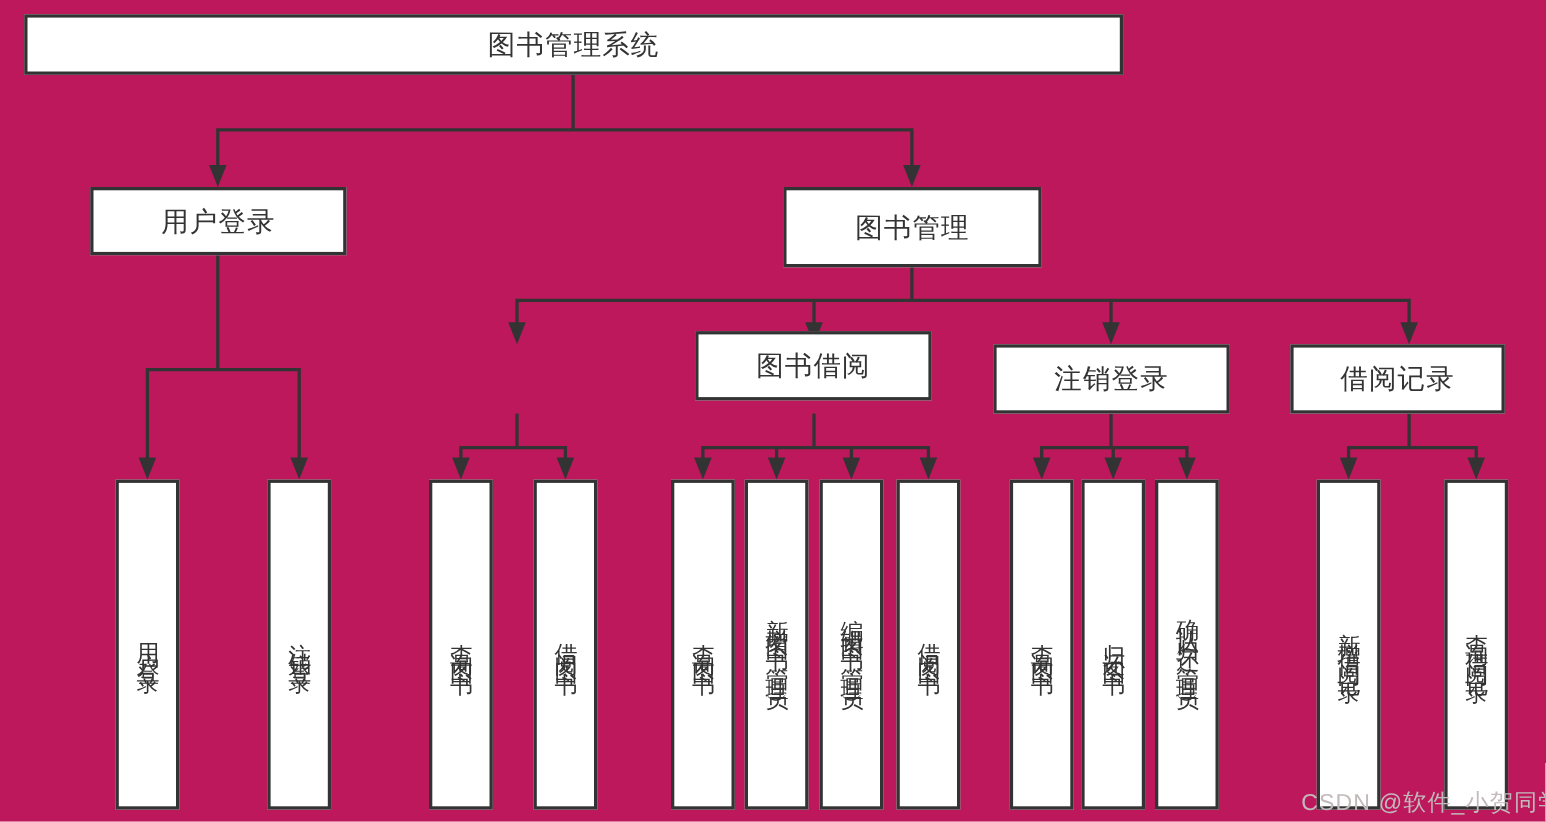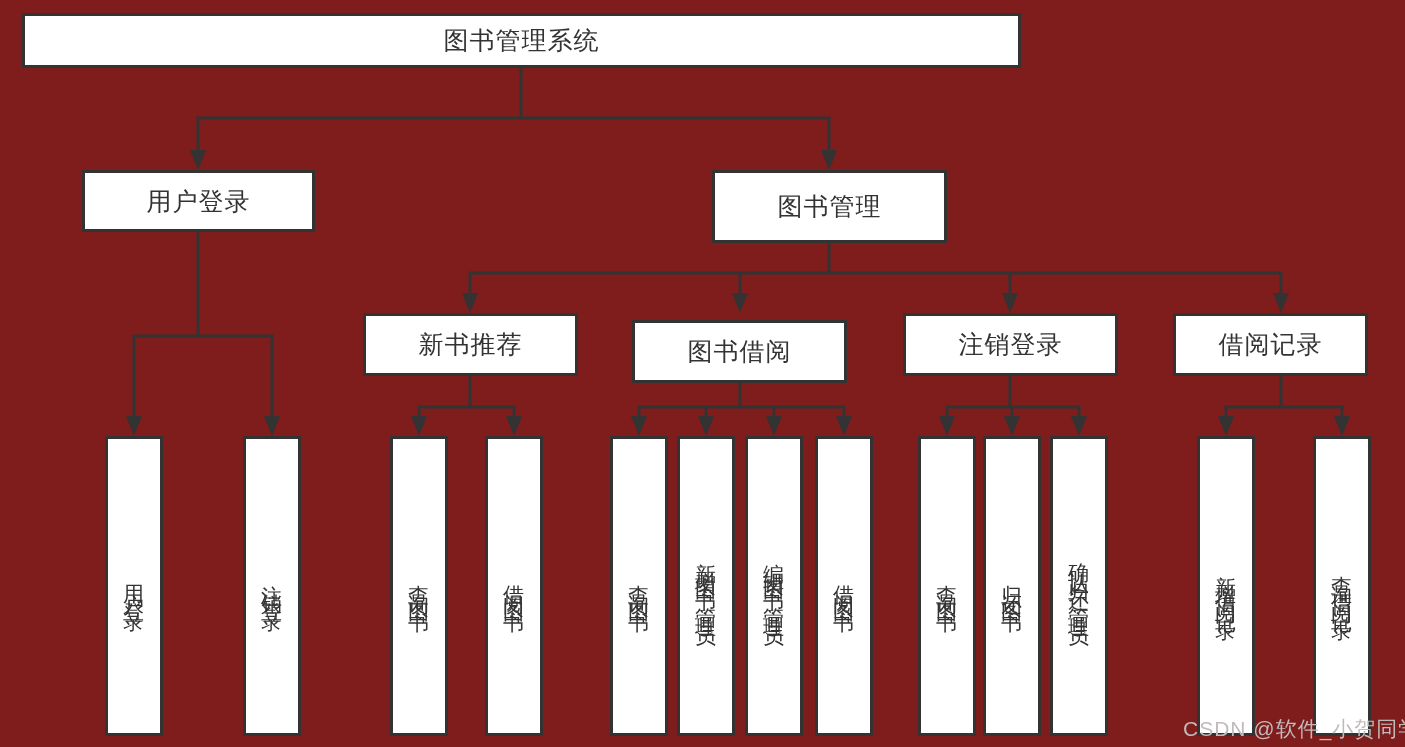--- a/index.html
+++ b/index.html
@@ -1,17 +1,17 @@
 <!DOCTYPE html>
 <html><head>
 <meta charset="utf-8">
 <style>
   html,body{margin:0;padding:0;background:#fff;}
   .stage{
-    position:relative;width:1405px;height:747px;background:#7f1d1d;overflow:hidden;
+    position:relative;width:1405px;height:747px;background:#be185d;overflow:hidden;
     font-family:"Liberation Sans","DejaVu Sans",sans-serif;color:#333;
   }
   .overlay{position:absolute;left:0;top:0;width:1405px;height:747px;pointer-events:none;}
   .box{
     position:absolute;box-sizing:border-box;border:3px solid #333333;background:#ffffff;
     display:flex;align-items:center;justify-content:center;color:#333333;
   }
   .box.h{font-size:25px;letter-spacing:1px;white-space:nowrap;}
   .box.v span{
     writing-mode:vertical-rl;font-size:21px;letter-spacing:9px;line-height:1;white-space:nowrap;
@@ -70,24 +70,21 @@
     <span>图书管理系统</span>
   </div>
 
   <div class="box h" style="left:82px;top:170px;width:233px;height:62px">
     <span>用户登录</span>
   </div>
   <div class="box h" style="left:712px;top:170px;width:235px;height:73px">
     <span>图书管理</span>
   </div>
 
-  <div class="box h" style="left:363px;top:313px;width:215px;height:63px">
-    <span>新书推荐</span>
-  </div>
-  <div class="box h" style="left:632px;top:320px;width:215px;height:63px">
+  <div class="box h" style="left:632px;top:301px;width:215px;height:63px">
     <span>图书借阅</span>
   </div>
   <div class="box h" style="left:903px;top:313px;width:215px;height:63px">
     <span>注销登录</span>
   </div>
   <div class="box h" style="left:1173px;top:313px;width:195px;height:63px">
     <span>借阅记录</span>
   </div>
 
   <div class="box v" style="left:105px;top:436px;width:58px;height:300px">

